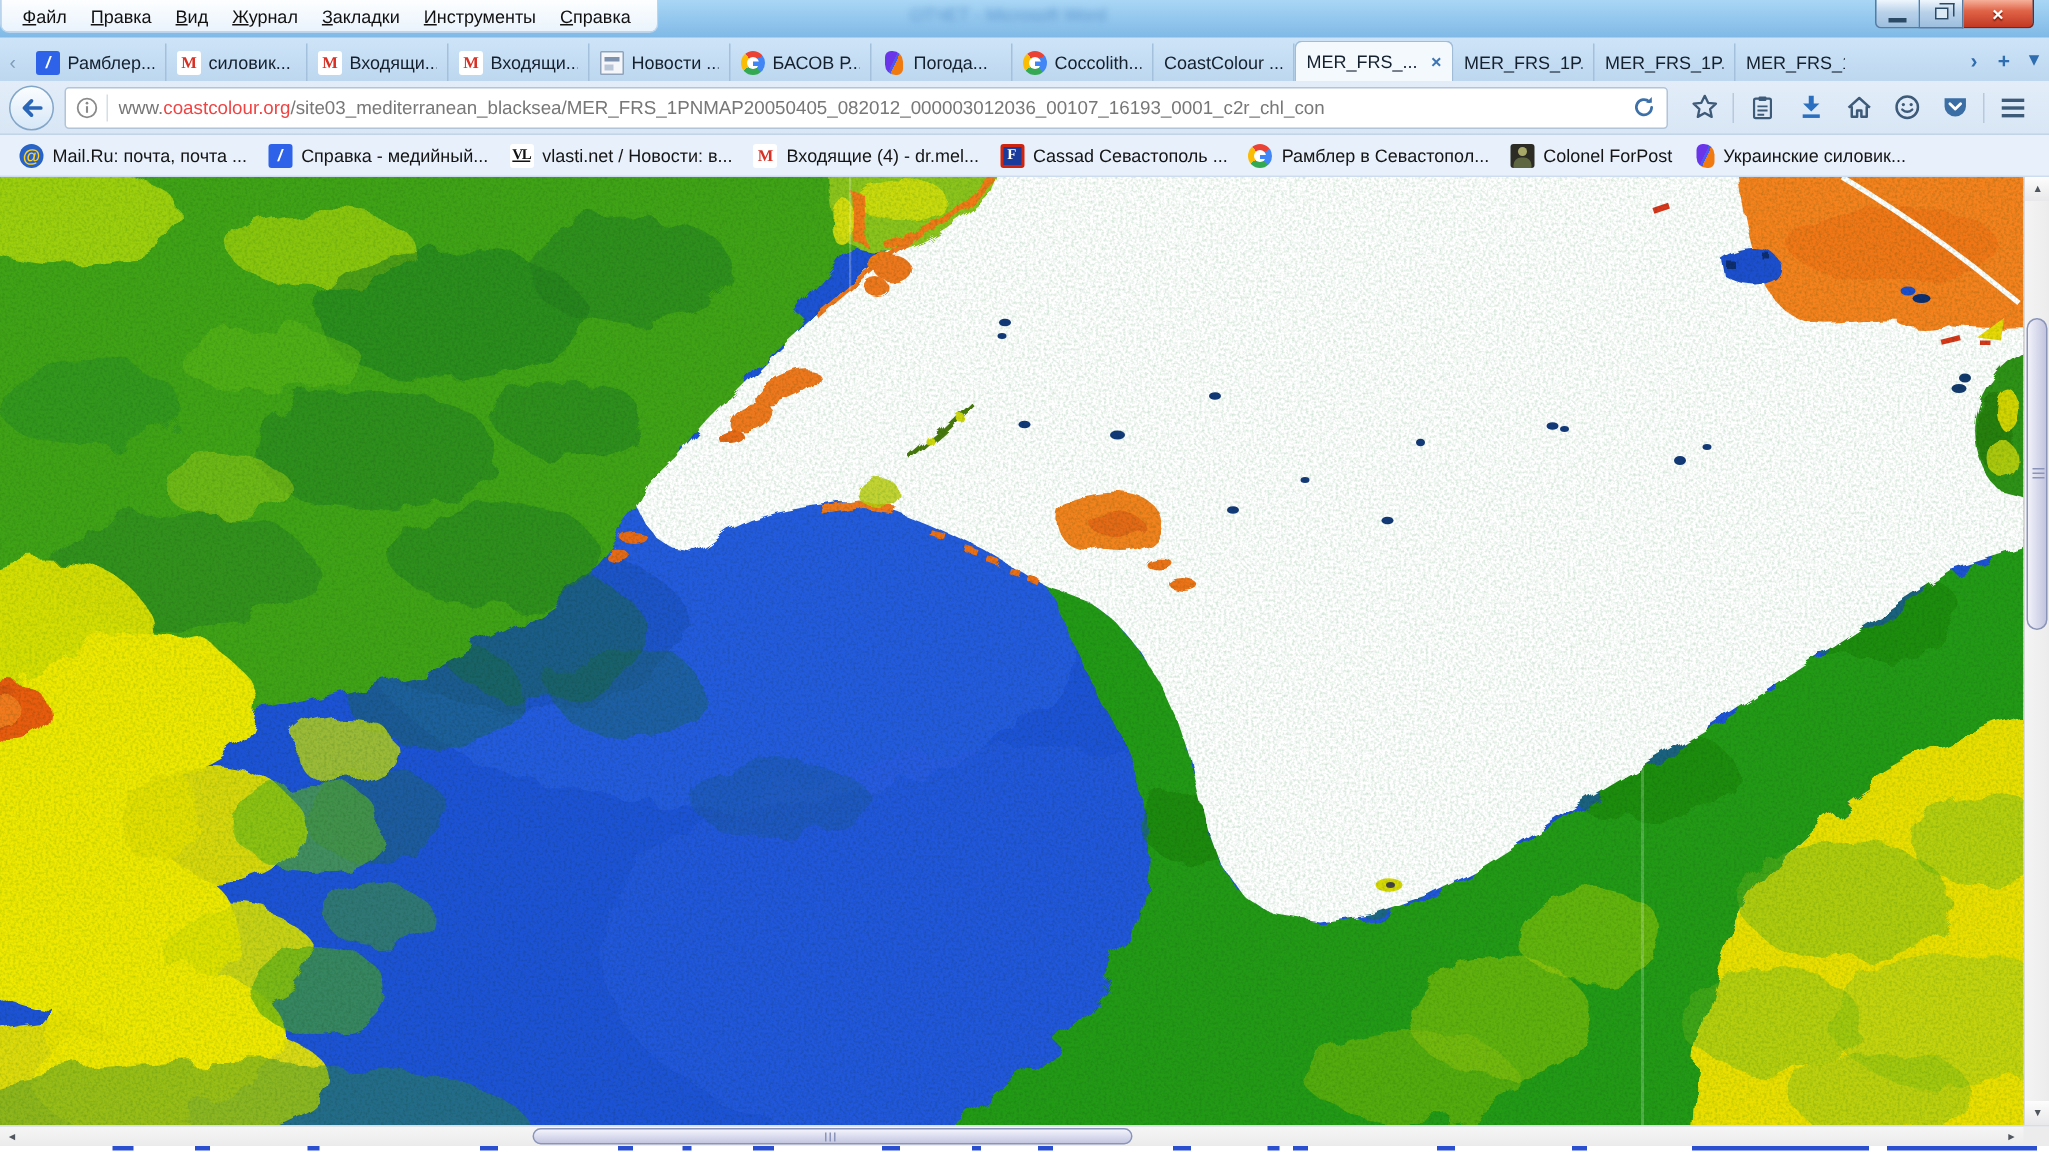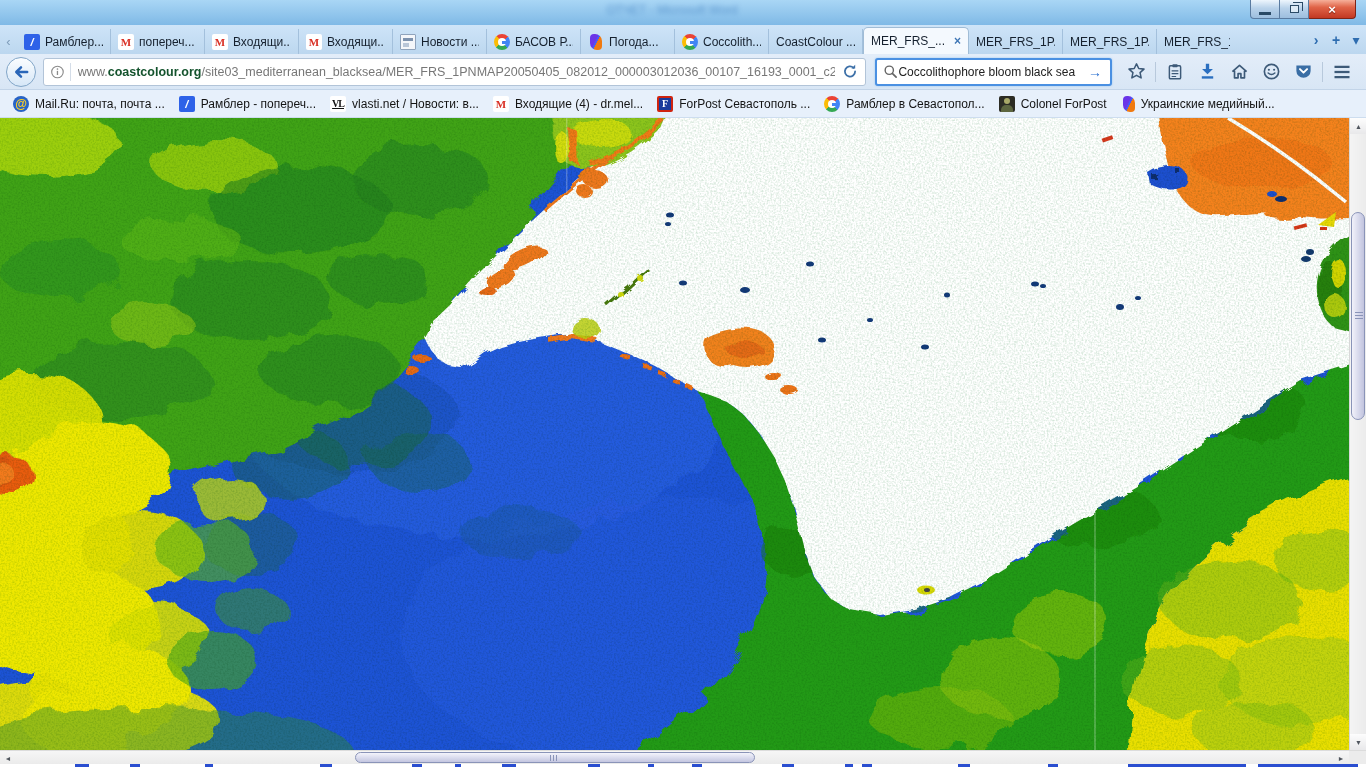--- a/index.html
+++ b/index.html
@@ -69,21 +69,21 @@
 
   
   .navbar { height:36px; background:linear-gradient(#e3edf9,#d8e6f5); display:flex; align-items:center;
     padding:0 8px 0 6px; border-bottom:1px solid #c2d4e8; }
   .back-btn { width:30px; height:30px; border-radius:50%; border:1px solid #82a6c8; flex:0 0 30px;
     background:linear-gradient(#fbfdff,#d6e7f7); display:flex; align-items:center; justify-content:center; }
   .urlbar { flex:1 1 auto; height:28px; margin-left:7px; background:#fff; border:1px solid #b2c4d8;
     border-radius:3px; display:flex; align-items:center; padding:0 6px; min-width:0; }
   .url-sep { width:1px; height:18px; background:#d4dde8; margin:0 7px 0 5px; }
   .url-text { flex:1 1 auto; white-space:nowrap; overflow:hidden; font-size:12.5px; color:#777; }
-  .url-text .domain { color:#14532d; font-weight:bold; }
+  .url-text .domain { color:#ef4444; font-weight:normal; }
   .reload { margin-left:6px; flex:0 0 18px; }
   .searchbar { width:252px; height:28px; margin-left:9px; background:#fff; border:2px solid #4a90e2;
     border-radius:3px; display:flex; align-items:center; padding:0 6px; box-shadow:0 0 2px #8fc0f0; }
   .searchbar input { border:none; outline:none; flex:1 1 auto; font-family:inherit; font-size:12px;
     color:#222; min-width:0; background:transparent; }
   .go-arrow { color:#2a6fd0; font-weight:bold; font-size:14px; padding:0 2px; }
   .nav-icons { display:flex; align-items:center; margin-left:8px; }
   .icon-btn { width:32px; height:30px; display:flex; align-items:center; justify-content:center;
     color:#3d5a78; border-radius:2px; }
   .icon-btn.dl { color:#2a6fc0; }
@@ -120,40 +120,49 @@
   .hcorner { position:absolute; right:0; top:0; width:17px; height:14px; background:#ececec; }
 
   .sliver { position:relative; height:4px; background:#fff; overflow:hidden; }
   .dash { position:absolute; top:0; height:3px; background:#2a4ed0; }
 </style>
 </head>
 <body>
 
 <div class="titlebar">
   <div class="ghost-title">ОТЧЕТ - Microsoft Word</div>
+  <div class="menubar">
+    <span class="menu-item">Файл</span>
+    <span class="menu-item">Правка</span>
+    <span class="menu-item">Вид</span>
+    <span class="menu-item">Журнал</span>
+    <span class="menu-item">Закладки</span>
+    <span class="menu-item">Инструменты</span>
+    <span class="menu-item">Справка</span>
+  </div>
   <div class="win-controls">
     <div class="win-btn min">
         <div class="glyph-min"></div>
       </div>
     <div class="win-btn res">
         <div class="glyph-res"></div>
       </div>
     <div class="win-btn close">×</div>
   </div>
 </div>
 
 <div class="tabbar">
   <div class="tab-scroll">‹</div>
   <div class="tab">
     <span class="favicon fav-rambler">/</span>
     <span class="tab-label">Рамблер...</span>
   </div>
   <div class="tab">
     <span class="favicon fav-gmail">M</span>
-    <span class="tab-label">попереч...</span>
+    <span class="tab-label">силовик...</span>
   </div>
   <div class="tab">
     <span class="favicon fav-gmail">M</span>
     <span class="tab-label">Входящи...</span>
   </div>
   <div class="tab">
     <span class="favicon fav-gmail">M</span>
     <span class="tab-label">Входящи...</span>
   </div>
   <div class="tab">
@@ -207,28 +216,20 @@
       <circle cx="8" cy="4.8" r="0.9" fill="#8a8a8a"></circle>
       <rect x="7.3" y="6.8" width="1.4" height="4.4" fill="#8a8a8a"></rect>
     </svg>
     <span class="url-sep"></span>
     <span class="url-text"><span>www.</span><span class="domain">coastcolour.org</span><span>/site03_mediterranean_blacksea/MER_FRS_1PNMAP20050405_082012_000003012036_00107_16193_0001_c2r_chl_con</span></span>
     <svg class="reload" width="17" height="17" viewBox="0 0 16 16">
       <path d="M12.8 8 A4.8 4.8 0 1 1 11.3 4.5" stroke="#3d70a8" stroke-width="1.7" fill="none" stroke-linecap="round"></path>
       <path d="M12.9 1.6 L12.9 5.2 L9.3 5.2 Z" fill="#3d70a8"></path>
     </svg>
   </div>
-  <div class="searchbar">
-    <svg width="15" height="15" viewBox="0 0 16 16">
-      <circle cx="6.7" cy="6.7" r="4.4" fill="none" stroke="#666" stroke-width="1.5"></circle>
-      <path d="M10.2 10.2 L14 14" stroke="#666" stroke-width="1.8" stroke-linecap="round"></path>
-    </svg>
-    <input type="text" value="Coccolithophore bloom black sea" style="">
-    <span class="go-arrow">→</span>
-  </div>
   <div class="nav-icons">
     <div class="icon-btn">
       <svg width="19" height="19" viewBox="0 0 16 16">
         <path d="M8 1.6 L9.9 5.5 14.3 6 11 9 11.9 13.4 8 11.2 4.1 13.4 5 9 1.7 6 6.1 5.5 Z" fill="none" stroke="#3d5a78" stroke-width="1.3" stroke-linejoin="round"></path>
       </svg>
     </div>
     <div class="vsep"></div>
     <div class="icon-btn">
       <svg width="18" height="18" viewBox="0 0 16 16">
         <rect x="3" y="2.5" width="10" height="11.5" rx="1" fill="none" stroke="#3d5a78" stroke-width="1.3"></rect>
@@ -272,45 +273,45 @@
   </div>
 </div>
 
 <div class="bookmarksbar">
   <div class="bookmark">
     <span class="favicon fav-mailru">@</span>
     <span class="bookmark-label">Mail.Ru: почта, почта ...</span>
   </div>
   <div class="bookmark">
     <span class="favicon fav-rambler">/</span>
-    <span class="bookmark-label">Рамблер - попереч...</span>
+    <span class="bookmark-label">Справка - медийный...</span>
   </div>
   <div class="bookmark">
     <span class="favicon fav-vlasti">VL</span>
     <span class="bookmark-label">vlasti.net / Новости: в...</span>
   </div>
   <div class="bookmark">
     <span class="favicon fav-gmail">M</span>
     <span class="bookmark-label">Входящие (4) - dr.mel...</span>
   </div>
   <div class="bookmark">
     <span class="favicon fav-forpost">F</span>
-    <span class="bookmark-label">ForPost Севастополь ...</span>
+    <span class="bookmark-label">Cassad Севастополь ...</span>
   </div>
   <div class="bookmark">
     <span class="favicon fav-google"></span>
     <span class="bookmark-label">Рамблер в Севастопол...</span>
   </div>
   <div class="bookmark">
     <span class="favicon fav-avatar"></span>
     <span class="bookmark-label">Colonel ForPost</span>
   </div>
   <div class="bookmark">
     <span class="favicon fav-ukrnet"></span>
-    <span class="bookmark-label">Украинские медийный...</span>
+    <span class="bookmark-label">Украинские силовик...</span>
   </div>
 </div>
 
 <div class="content">
   <div class="map-wrap">
     <svg width="1349" height="632" viewBox="0 0 1349 632" preserveAspectRatio="none">
       <defs>
         <filter id="rough" x="-8%" y="-8%" width="116%" height="116%">
           <feTurbulence type="fractalNoise" baseFrequency="0.032" numOctaves="3" seed="8" result="n"></feTurbulence>
           <feDisplacementMap in="SourceGraphic" in2="n" scale="22"></feDisplacementMap>

